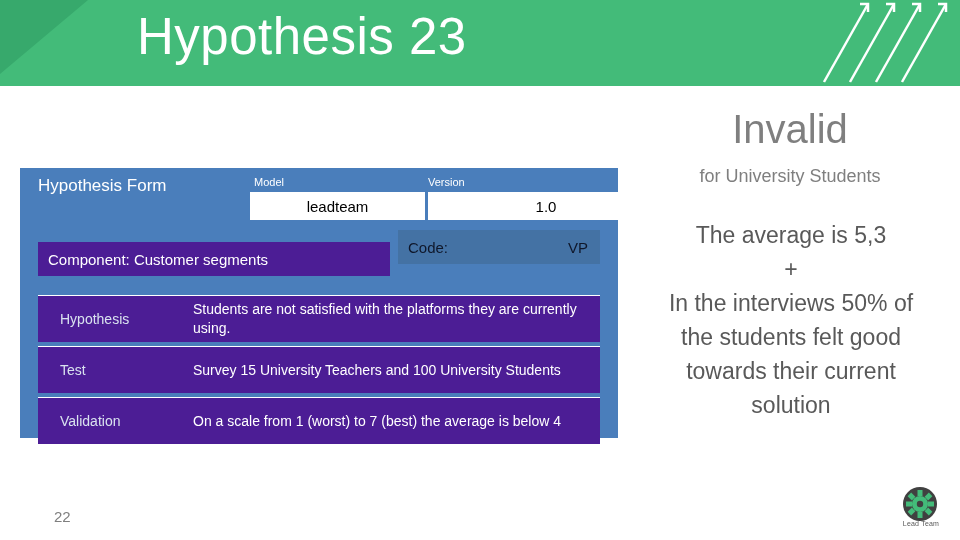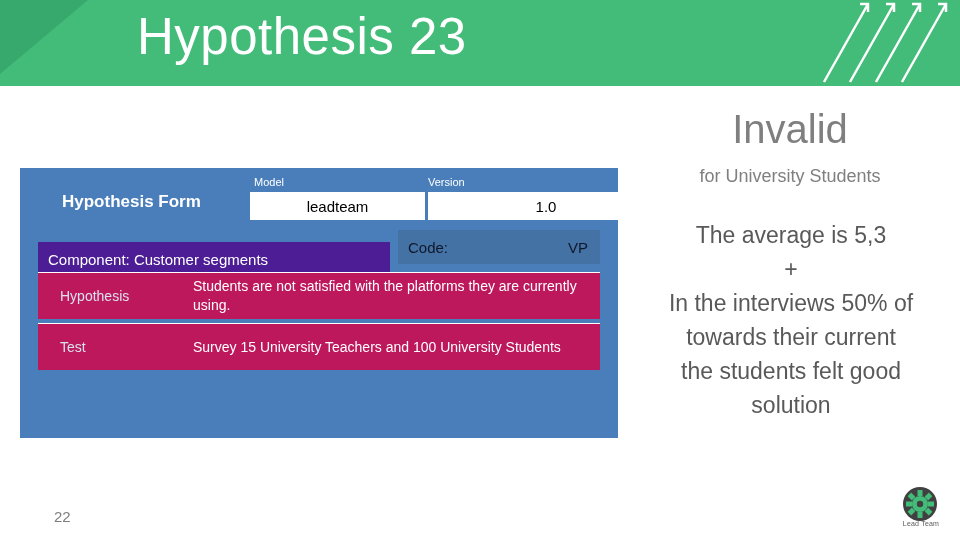--- a/index.html
+++ b/index.html
@@ -109,25 +109,24 @@
   }
   .form-inner {
     position: absolute;
     left: 0; top: 0;
     width: 598px;
     height: 270px;
   }
   .form-title {
     position: absolute;
     left: 18px;
-    top: 24px;
+    top: 8px;
     font-size: 17px;
     color: #ffffff;
-    font-weight: 700;
-    margin-left: 24px;
+    font-weight: 400;
   }
   .lbl-model {
     position: absolute;
     left: 234px;
     top: 8px;
     font-size: 11px;
     color: #ffffff;
   }
   .lbl-version {
     position: absolute;
@@ -190,22 +189,23 @@
     padding: 0 12px 0 10px;
     box-sizing: border-box;
     color: #0f172a;
     font-size: 15px;
   }
   .data-row {
     position: absolute;
     left: 18px;
     width: 562px;
     height: 46px;
-    background: #be185d;
+    background: #4c1d95;
     border-top: 1px solid #ffffff;
+    margin-top: 23px;
   }
   .data-row.r1 { top: 104px; }
   .data-row.r2 { top: 155px; }
   .data-row.r3 { top: 206px; }
   .data-row .cell-label {
     position: absolute;
     left: 22px;
     top: 0;
     height: 46px;
     display: flex;
@@ -283,22 +283,22 @@
       </g>
     </svg>
   </div>
 
   <div class="invalid-title">Invalid</div>
   <div class="invalid-sub">for University Students</div>
   <div class="right-body">
     <span class="ln">The average is 5,3</span>
     <span class="ln">+</span>
     <span class="ln">In the interviews 50% of</span>
+    <span class="ln">the students felt good</span>
     <span class="ln">towards their current</span>
-    <span class="ln">the students felt good</span>
     <span class="ln">solution</span>
   </div>
 
   <div class="form-wrap">
     <div class="form-inner">
       <div class="form-title">Hypothesis Form</div>
 
       <div class="lbl-model">Model</div>
       <div class="field-model">leadteam</div>
 
@@ -313,20 +313,24 @@
         <span>VP</span>
       </div>
 
       <div class="data-row r1">
         <div class="cell-label">Hypothesis</div>
         <div class="cell-value">Students are not satisfied with the platforms they are currently using.</div>
       </div>
       <div class="data-row r2">
         <div class="cell-label">Test</div>
         <div class="cell-value">Survey 15 University Teachers and 100 University Students</div>
+      </div>
+      <div class="data-row r3">
+        <div class="cell-label">Validation</div>
+        <div class="cell-value">On a scale from 1 (worst) to 7 (best)  the average is below 4</div>
       </div>
     </div>
   </div>
 
   <div class="page-num">22</div>
   <div class="logo">
     <div class="logo-circle"></div>
     <svg style="position:absolute;left:5px;top:0;width:34px;height:34px;" viewBox="0 0 34 34" xmlns="http://www.w3.org/2000/svg">
       <g fill="#43bb79">
         <circle cx="17" cy="17" r="8"></circle>

